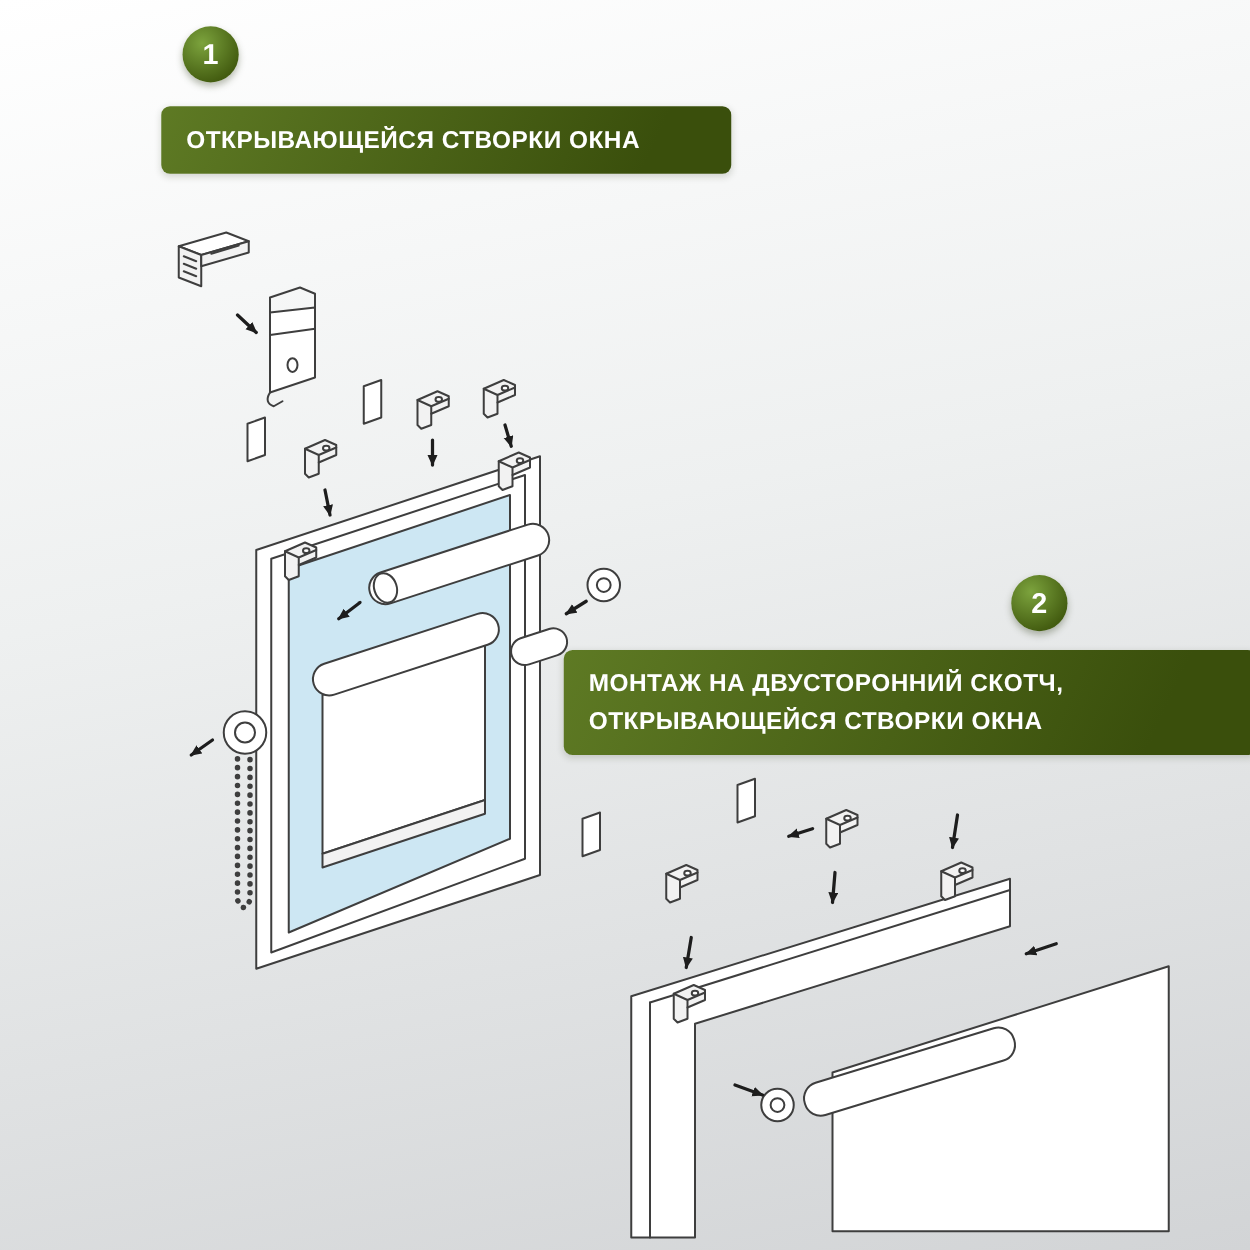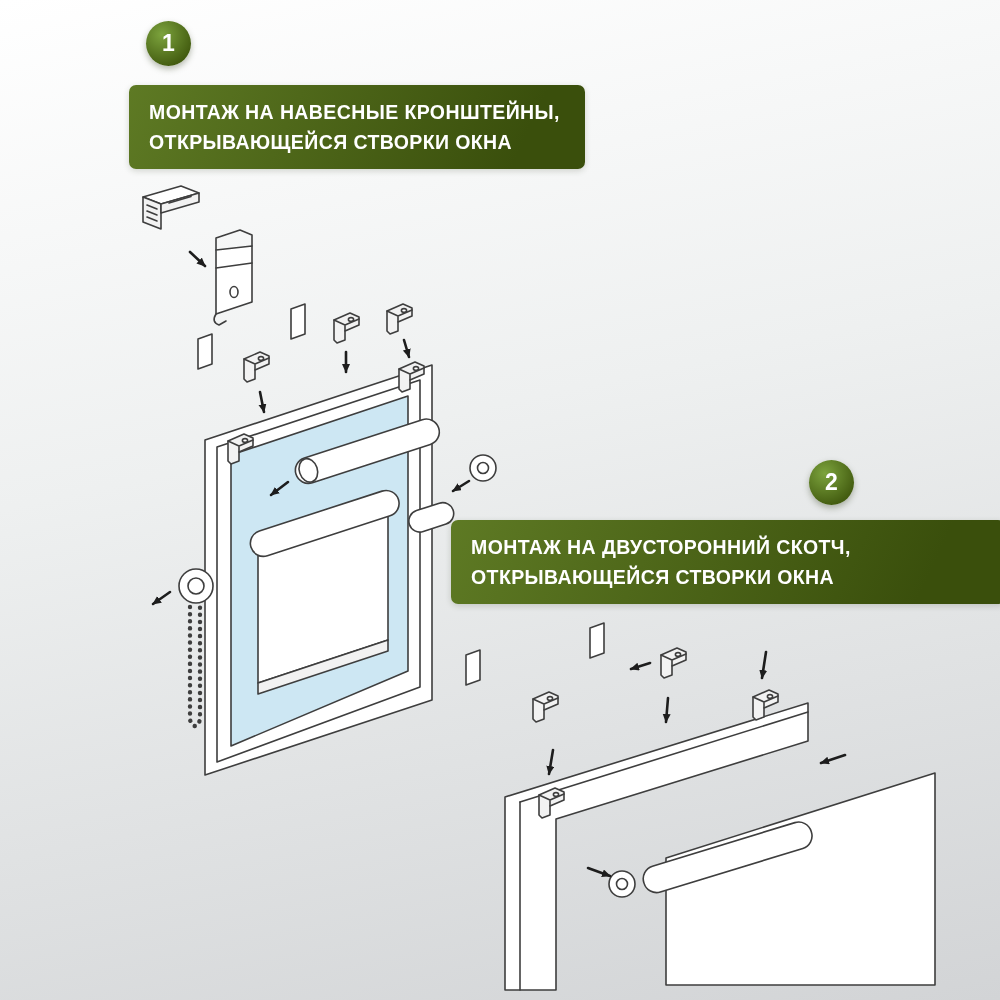--- a/index.html
+++ b/index.html
@@ -182,21 +182,20 @@
         <circle class="fw" r="5.5"></circle>
       </g>
       <path class="ar" d="M588,868 L610,876"></path>
     </g>
   </svg>
 
   <div class="badge badge1">
     <span>1</span>
   </div>
   <div class="banner banner1">
-    <div>МОНТАЖ НА НАВЕСНЫЕ КРОНШТЕЙНЫ,</div>
     <div>ОТКРЫВАЮЩЕЙСЯ СТВОРКИ ОКНА</div>
   </div>
 
   <div class="badge badge2">
     <span>2</span>
   </div>
   <div class="banner banner2">
     <div>МОНТАЖ НА ДВУСТОРОННИЙ СКОТЧ,</div>
     <div>ОТКРЫВАЮЩЕЙСЯ СТВОРКИ ОКНА</div>
   </div>

